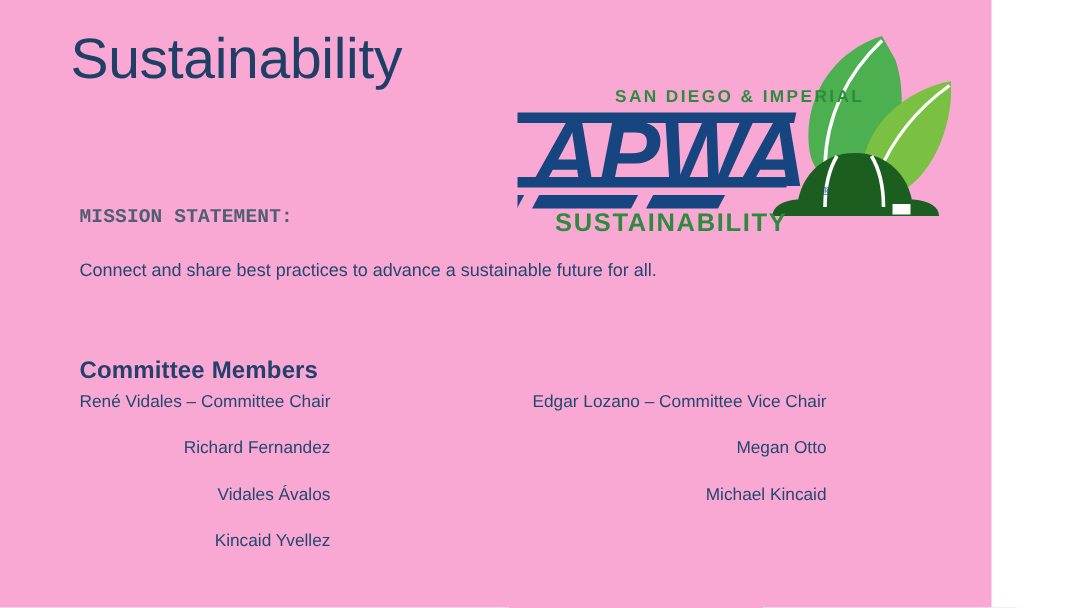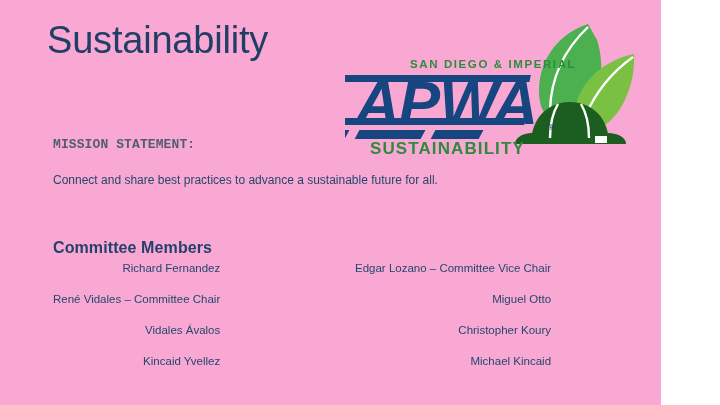--- a/index.html
+++ b/index.html
@@ -139,26 +139,25 @@
       <text x="25" y="136" fill="#2e8b3d" font-family="'Liberation Sans', sans-serif" font-size="17" font-weight="700" letter-spacing="1.1">SUSTAINABILITY</text>
     </svg>
   </div>
 
   <div id="mission-heading">MISSION STATEMENT:</div>
   <div id="mission-text">Connect and share best practices to advance a sustainable future for all.</div>
 
   <div id="committee-heading">Committee Members</div>
 
   <div class="member-col" id="member-col-left">
+    <div class="member-item">René Vidales – Committee Chair</div>
     <div class="member-item">Richard Fernandez</div>
-    <div class="member-item">René Vidales – Committee Chair</div>
     <div class="member-item">Vidales Ávalos</div>
     <div class="member-item">Kincaid Yvellez</div>
   </div>
 
   <div class="member-col" id="member-col-right">
     <div class="member-item">Edgar Lozano – Committee Vice Chair</div>
-    <div class="member-item">Miguel Otto</div>
-    <div class="member-item">Christopher Koury</div>
+    <div class="member-item">Megan Otto</div>
     <div class="member-item">Michael Kincaid</div>
   </div>
 
 </div>
 
 </body></html>

